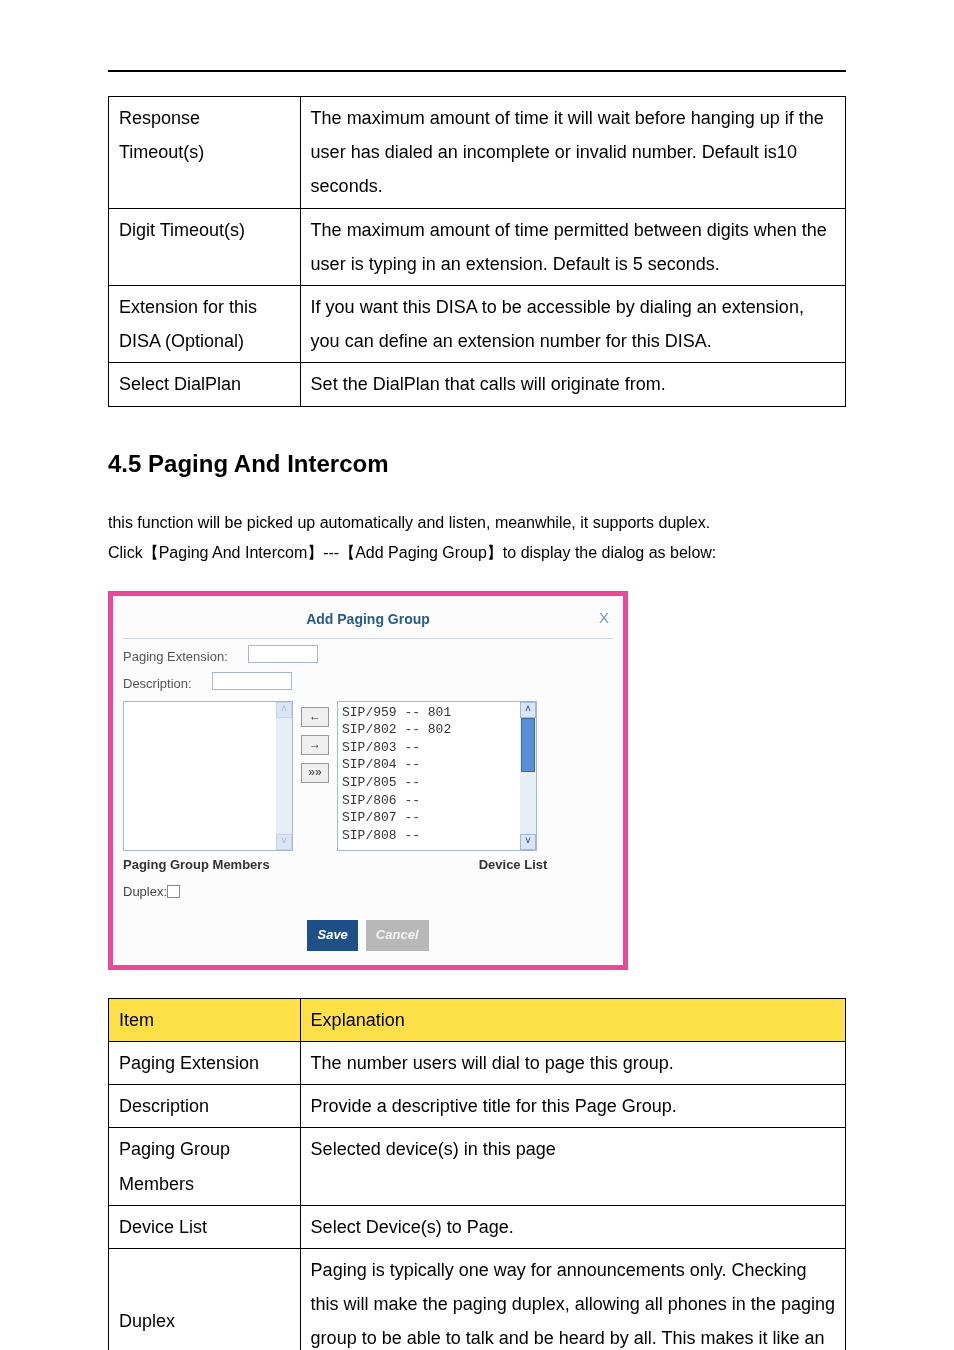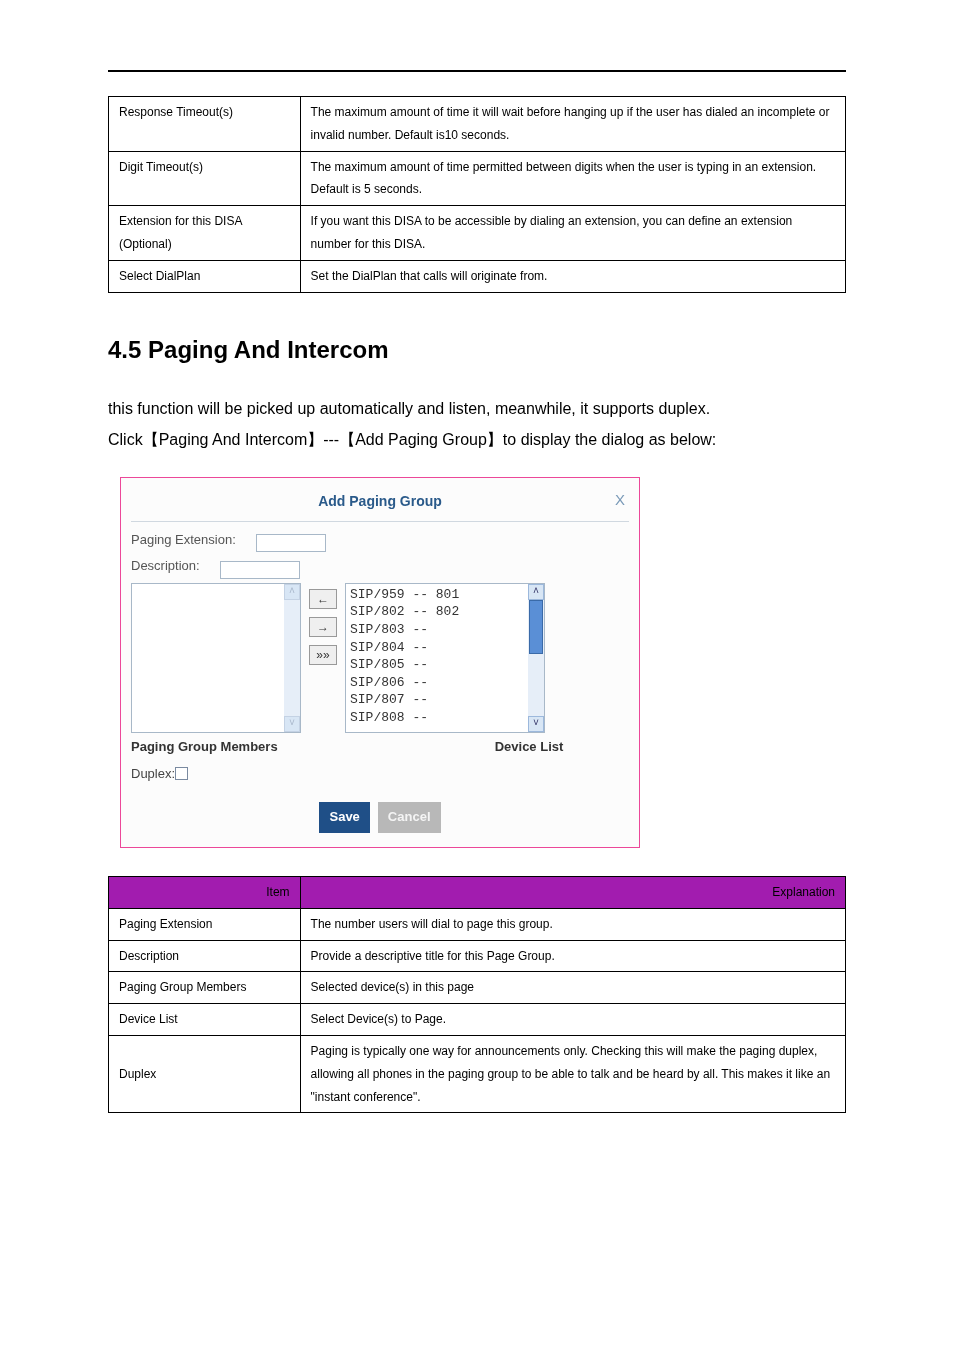--- a/index.html
+++ b/index.html
@@ -29,48 +29,48 @@
   }
   .page{
     padding:70px var(--margin-lr) 0 var(--margin-lr);
   }
   .hr{
     border:0;border-top:2px solid #000;margin:0 0 24px 0;
   }
   table.doc{
     width:100%;
     border-collapse:collapse;
-    font-size:12px;
+    font-size:18px;
   }
   table.doc td, table.doc th{
     border:1px solid #000;
     padding:4px 10px;
     vertical-align:top;
     text-align:left;
     font-weight:normal;
   }
   table.doc th{
-    background:#a21caf;
-    text-align:right;
+    background:#fde047;
+    text-align:left;
   }
   h2{
     font-size:24px;
     font-weight:bold;
     margin:34px 0 22px 0;
   }
   p.body{
     margin:0;
     color:#000;
   }
 
   
   .dlg-wrap{
     width:520px;
-    margin:22px 0 28px 12px;
-    border:1px solid #ec4899;
+    margin:22px 0 28px 0;
+    border:5px solid #ec4899;
     background:#fcfcfc;
     font-family:Verdana, Geneva, sans-serif;
     font-size:13px;
     color:#444;
     padding:8px 10px 14px 10px;
     position:relative;
   }
   .dlg-title-row{
     display:flex;
     align-items:center;
@@ -84,21 +84,21 @@
     font-size:14px;
   }
   .dlg-close{
     position:absolute;right:4px;top:0;
     color:#7a9ab8;font-family:Arial;font-size:15px;
   }
   .dlg-hr{
     border:0;border-top:1px solid #d0d8e0;margin:0 0 6px 0;
   }
   .dlg-form-row{
-    display:flex;align-items:flex-end;gap:20px;margin:2px 0;
+    display:flex;align-items:flex-start;gap:20px;margin:2px 0;
   }
   .dlg-form-row label{color:#555;}
   .dlg-input{
     border:1px solid #a8b8c8;height:18px;width:70px;background:#fff;
   }
   .dlg-lists{
     display:flex;align-items:stretch;gap:8px;margin-top:4px;
   }
   .listbox{
     border:1px solid #a8b8c8;background:#fff;
@@ -133,21 +133,21 @@
     display:flex;justify-content:space-between;margin-top:2px;
     font-weight:bold;color:#333;font-size:13px;
   }
   .list-labels .lbl-left{width:200px;}
   .list-labels .lbl-right{width:200px;text-align:center;}
   .dlg-duplex{display:flex;align-items:center;margin-top:2px;}
   .chk{
     width:13px;height:13px;border:1px solid #7a8aa0;background:#fff;display:inline-block;
   }
   .dlg-btns{
-    display:flex;justify-content:center;gap:8px;margin-top:16px;
+    display:flex;justify-content:center;gap:8px;margin-top:16px;font-style:italic;
   }
   .btn{
     padding:3px 10px;font-weight:bold;font-size:13px;color:#fff;border:0;
   }
   .btn-save{background:var(--blue-btn);}
   .btn-cancel{background:var(--gray-btn);color:#f4f4f4;text-align:right;}
 </style>
 </head>
 <body>
 

